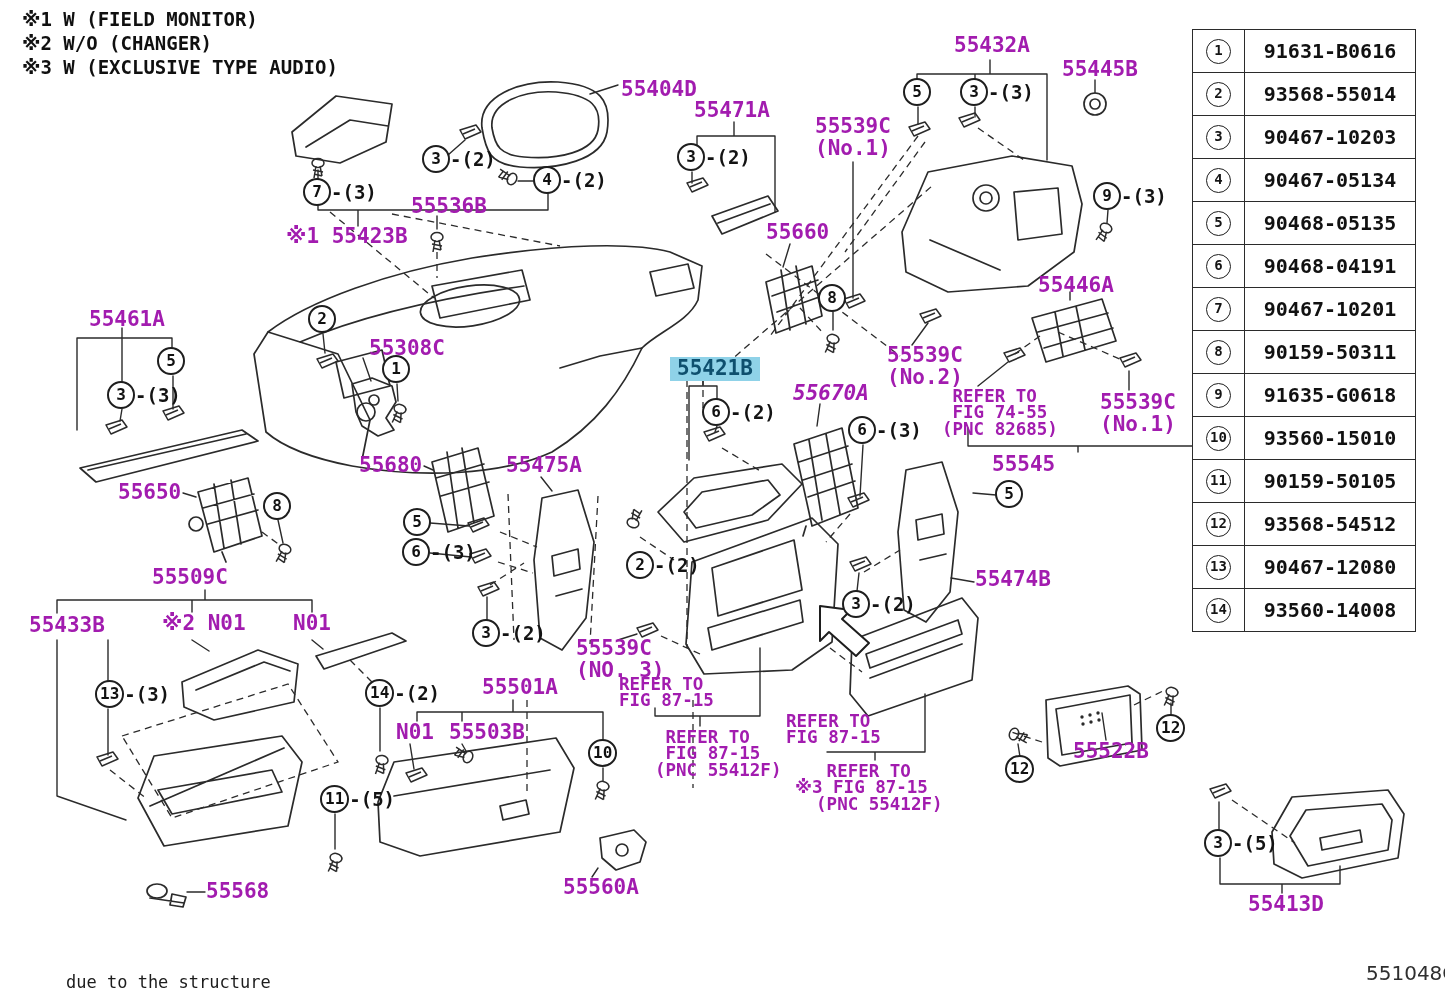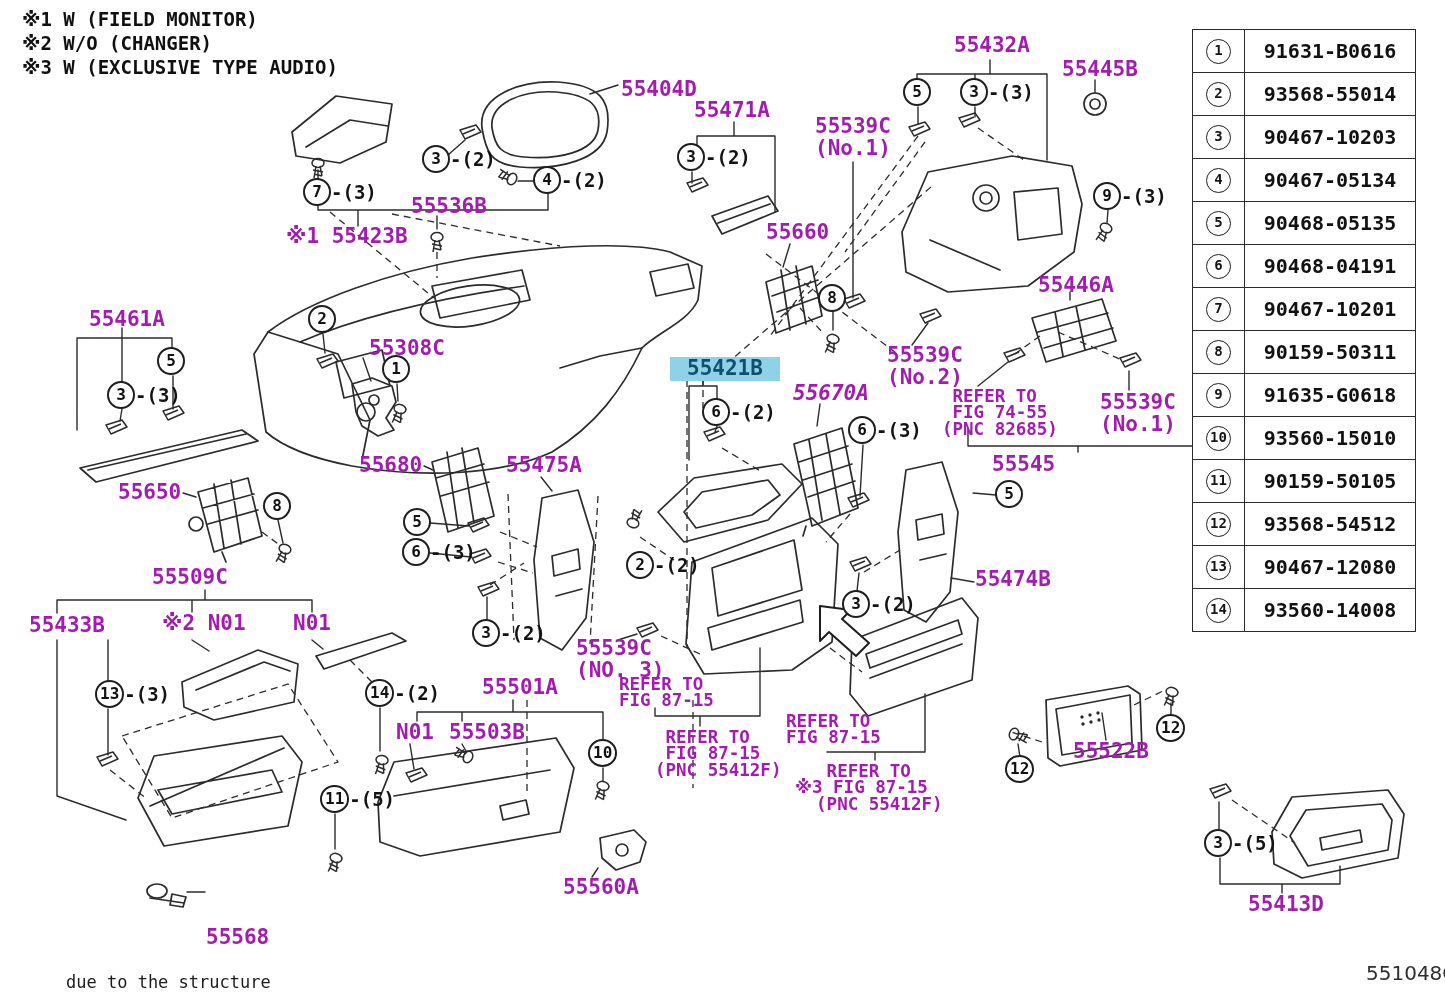--- a/index.html
+++ b/index.html
@@ -4,21 +4,21 @@
 <style>
   * { margin:0; padding:0; box-sizing:border-box; }
   html,body { background:#ffffff; }
   #page { position:relative; width:1445px; height:998px; background:#fff; overflow:hidden;
           font-family:"DejaVu Sans Mono","DejaVu Sans",monospace; color:#151515; }
   #lineart { position:absolute; left:0; top:0; }
   .hnote { position:absolute; left:22px; font:bold 19px "DejaVu Sans Mono","DejaVu Sans",monospace; color:#101010; white-space:pre; }
   .plabel { position:absolute; font:bold 21px "DejaVu Sans Mono","DejaVu Sans",monospace; color:#a21caf;
             line-height:1.04; white-space:pre; }
   .plabel.small { font-size:17.5px; line-height:0.94; }
-  .plabel.hl { padding:1px 17px; }
+  .plabel.hl { padding:1px 7px; }
   .callout { position:absolute; white-space:nowrap; }
   .cnum { display:inline-block; min-width:28px; height:28px; border:2px solid #1e1e1e; border-radius:50%;
           font:bold 16px/24px "DejaVu Sans Mono","DejaVu Sans",monospace; text-align:center; background:#fff;
           color:#111; padding:0 3px; }
   .ccount { font:bold 19px/28px "DejaVu Sans Mono","DejaVu Sans",monospace; color:#131313; vertical-align:top; }
   #parts-table { position:absolute; left:1192px; top:29px; border-collapse:collapse; background:#fff; }
   #parts-table td { border:1.6px solid #2b2b2b; height:43px; text-align:center; vertical-align:middle; }
   #parts-table td.c1 { width:52px; }
   #parts-table td.c2 { width:171px; font:bold 20px "DejaVu Sans Mono","DejaVu Sans",monospace; color:#111; }
   .rowcirc { display:inline-block; min-width:25px; height:25px; border:1.7px solid #1e1e1e; border-radius:50%;
@@ -256,21 +256,21 @@
       <div class="plabel" style="left: 396px; top: 722px;">N01</div>
       <div class="plabel" style="left: 449px; top: 722px;">55503B</div>
       <div class="plabel small" style="left: 655px; top: 729px;"> REFER TO
  FIG 87-15
 (PNC 55412F)</div>
       <div class="plabel small" style="left: 786px; top: 713px;">REFER TO
 FIG 87-15</div>
       <div class="plabel small" style="left: 795px; top: 763px;">   REFER TO
 ※3 FIG 87-15
   (PNC 55412F)</div>
-      <div class="plabel" style="left: 206px; top: 881px; margin-top: 46px;">55568</div>
+      <div class="plabel" style="left: 206px; top: 881px;">55568</div>
       <div class="plabel" style="left: 563px; top: 877px;">55560A</div>
       <div class="plabel" style="left: 1073px; top: 741px;">55522B</div>
       <div class="plabel" style="left: 1248px; top: 894px;">55413D</div>
     </div>
   <div id="callouts">
       <div class="callout" style="left: 303px; top: 178px;"><span class="cnum">7</span><span class="ccount">-(3)</span></div>
       <div class="callout" style="left: 422px; top: 145px;"><span class="cnum">3</span><span class="ccount">-(2)</span></div>
       <div class="callout" style="left: 533px; top: 166px;"><span class="cnum">4</span><span class="ccount">-(2)</span></div>
       <div class="callout" style="left: 677px; top: 143px;"><span class="cnum">3</span><span class="ccount">-(2)</span></div>
       <div class="callout" style="left: 903px; top: 78px;"><span class="cnum">5</span></div>

